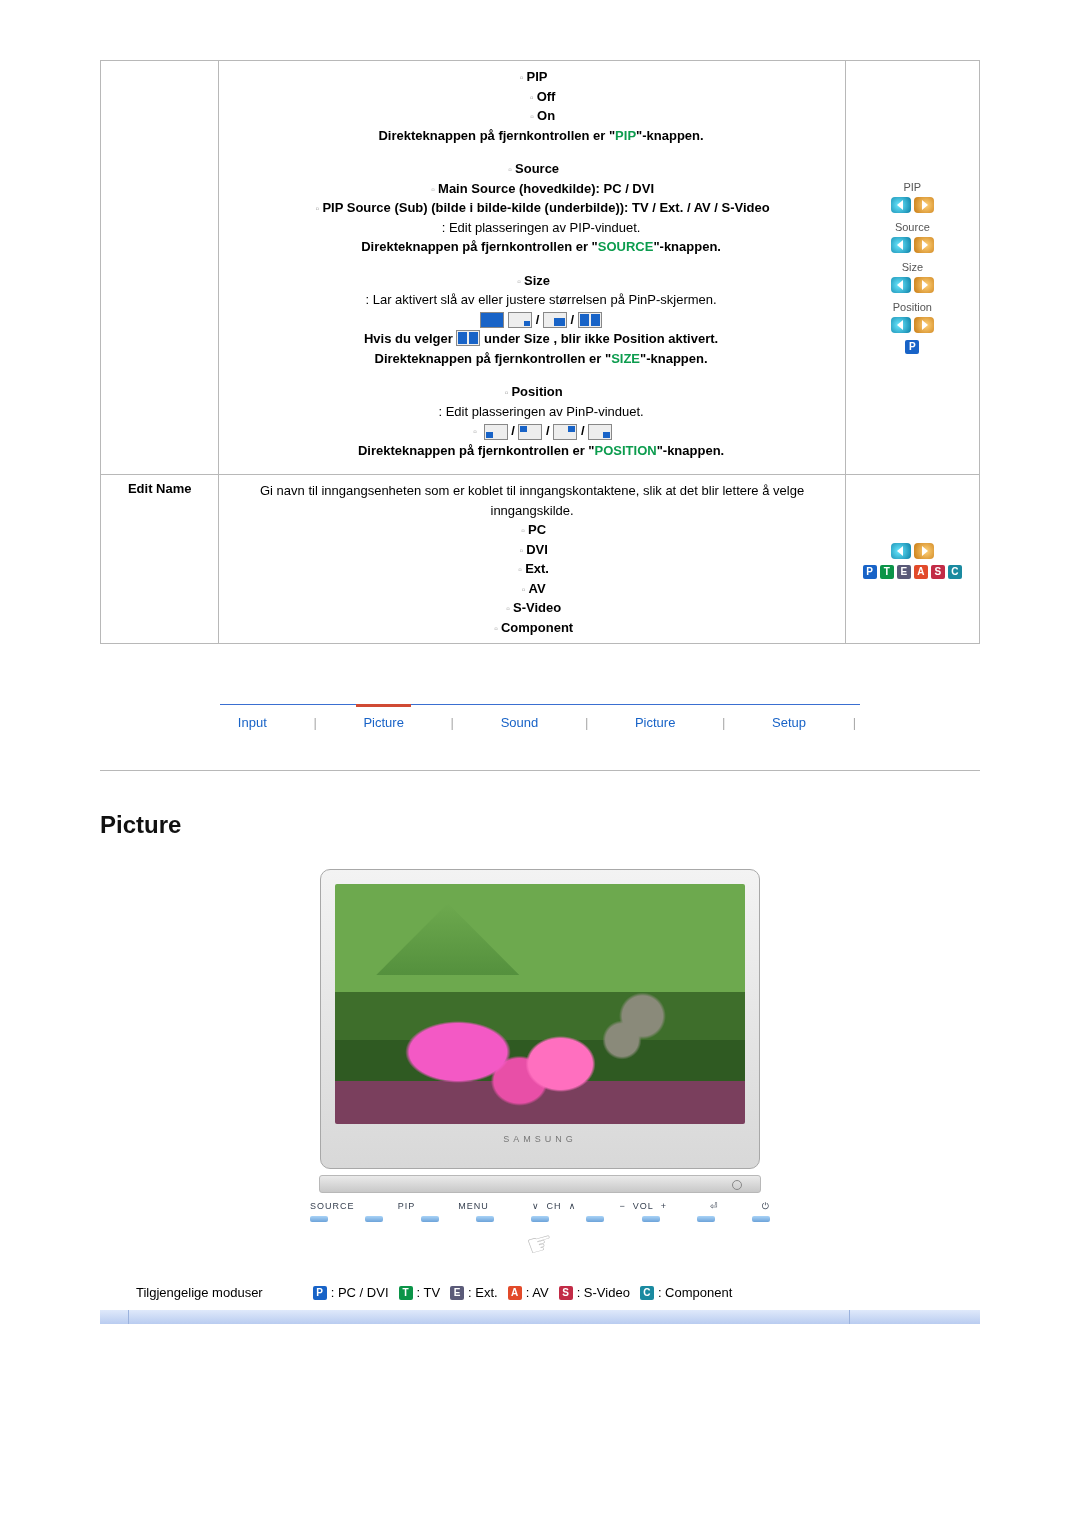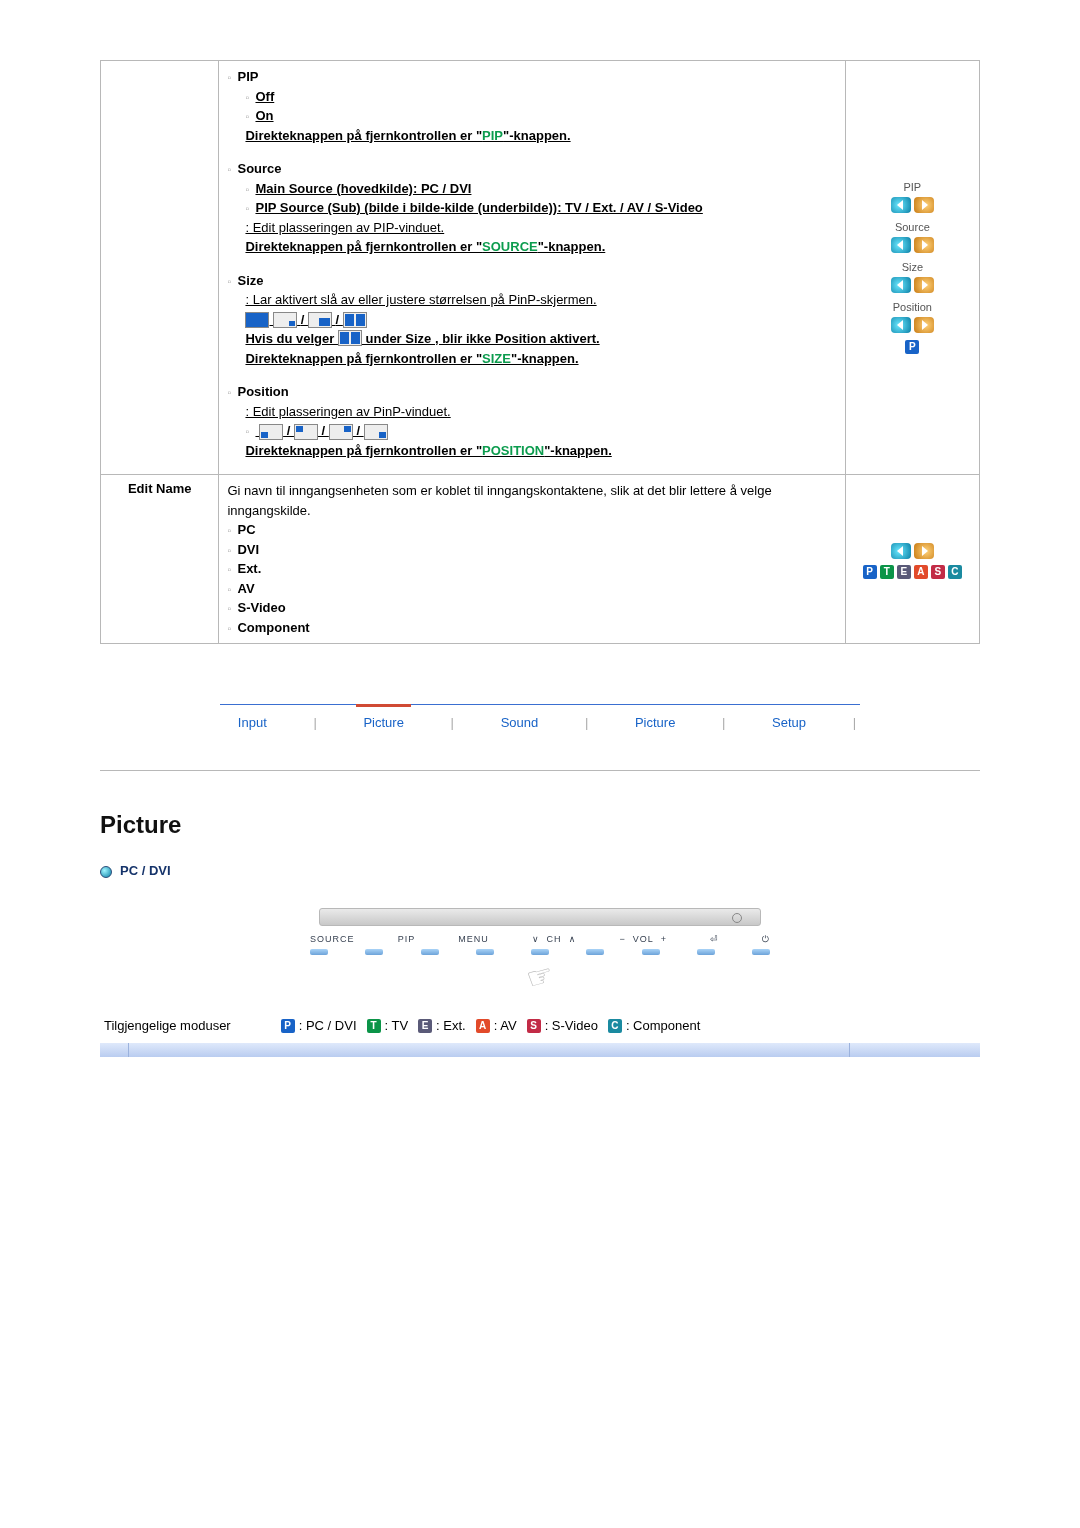--- a/index.html
+++ b/index.html
@@ -41,24 +41,24 @@
     color: #555;
   }
   .bullet {
     display: inline-block;
     width: 10px;
     color: #999;
     font-size: 10px;
     vertical-align: middle;
   }
   .item-block { margin-bottom: 14px; }
-  .sub { margin-left: 18px; text-decoration: underline; }
+  .sub { margin-left: 18px; }
   .bold { font-weight: bold; }
   .green { color: #0c9c4e; font-weight: bold; }
-  .line { line-height: 1.5; }
+  .line { line-height: 1.5; text-align: center; }
   .slash { font-weight: bold; }
 
   
   .btn-group { margin-top: 4px; }
   .navbtn {
     display: inline-block;
     width: 20px;
     height: 16px;
     border-radius: 4px;
     position: relative;
@@ -207,20 +207,21 @@
     width:60px; font-size:30px; color:#bbb; margin:4px auto 0 auto; transform:rotate(-15deg);
   }
 
   .modes-row {
     margin-top: 24px;
     font-size: 13px;
     display:flex;
     align-items:center;
     gap:10px;
     padding: 0 4px 6px 4px;
+    margin-left: 32px;
   }
   .mode-pair { display:inline-flex; align-items:center; gap:4px; }
 
   .blue-bar {
     height: 14px;
     background: linear-gradient(#dfe9fb, #b9ccf0);
     margin-top: 4px;
     position: relative;
   }
   .blue-bar::before {
@@ -348,25 +349,26 @@
     <div class="tab">Picture</div>
       <div class="sep">|</div>
     <div class="tab">Setup</div>
       <div class="sep">|</div>
   </div>
 
   <hr class="sep-line">
 
   <div class="section-title">Picture</div>
 
-  <div class="sub-section">
-    <span class="dot-icon"></span><span>PC / DVI</span>
-  </div>
 
   <div class="monitor-wrap">
+    <div class="bezel">
+      <div class="screen"></div>
+      <div class="brand">SAMSUNG</div>
+    </div>
     <div class="stand"></div>
     <div class="controls">
       <span>SOURCE</span>
       <span>PIP</span>
       <span>MENU</span>
       <span>
         <span>∨</span>
         &nbsp;<span>CH</span>&nbsp;
         <span>∧</span>
       </span>

